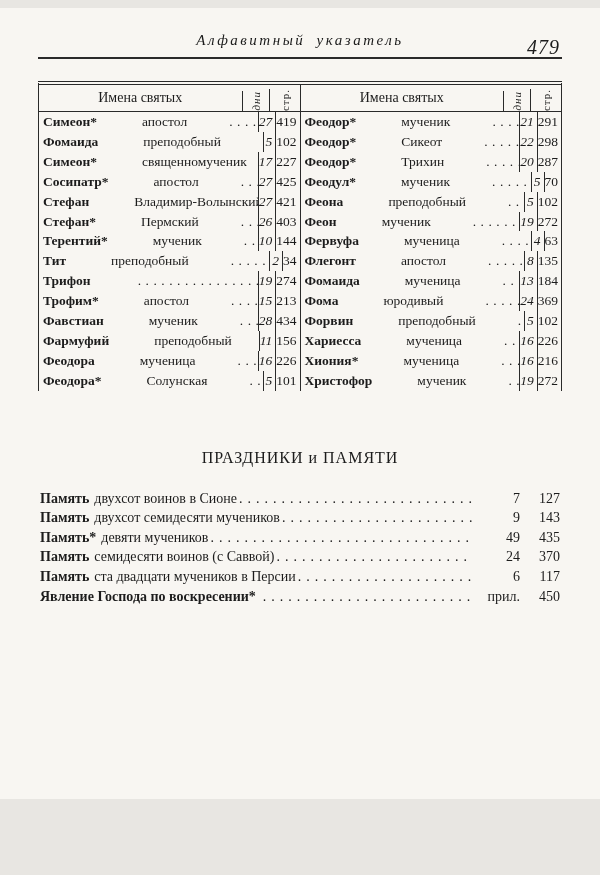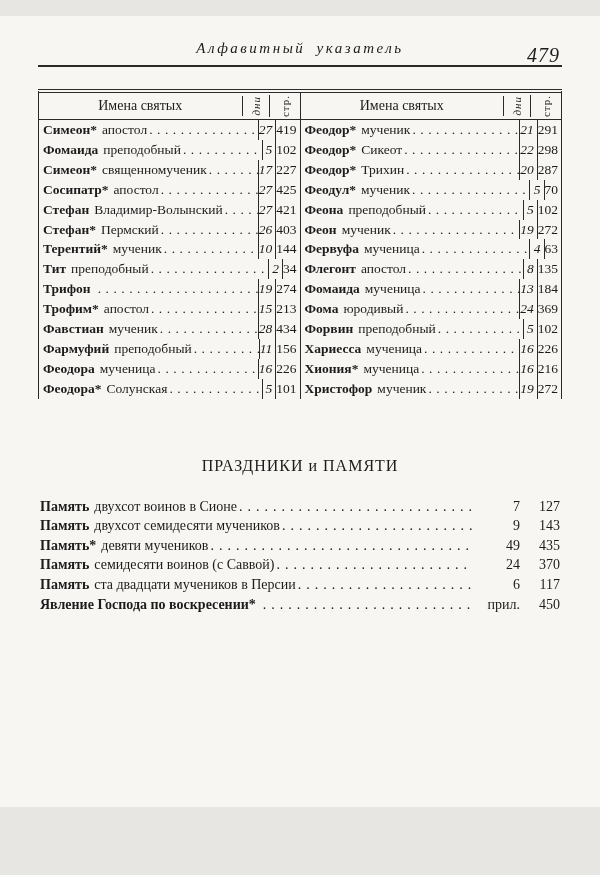--- a/index.html
+++ b/index.html
@@ -3,21 +3,21 @@
 <meta charset="utf-8">
 <style>
   :root{
     --ink:#1c1c1c;
     --rule:#2a2a2a;
     --paper:#f8f6f2;
   }
   *{box-sizing:border-box;margin:0;padding:0;}
   body{background:#e8e6e2;font-family:"Liberation Serif", serif;}
   .page{
-    width:600px;height:791px;margin:16px auto;background:var(--paper);
+    width:600px;height:791px;margin:8px auto;background:var(--paper);
     color:var(--ink);position:relative;overflow:hidden;
   }
   
   .runhead{position:relative;margin:24px 38px 0;height:20px;}
   .runhead-title{
     display:block;text-align:center;font-style:italic;font-size:15px;
     letter-spacing:2.5px;word-spacing:5px;
   }
   .runhead-page{position:absolute;right:2px;top:4px;font-size:20px;letter-spacing:1px;font-style:italic;}
   .runhead-rule{margin:5px 38px 0;border-top:2px solid var(--rule);}
@@ -26,31 +26,31 @@
   .index-table{
     margin:22px 38px 0;
     border-top:4px double var(--rule);
     border-left:1px solid var(--rule);
     border-right:1px solid var(--rule);
   }
   .t-head{display:flex;border-bottom:1px solid var(--rule);}
   .t-body{display:flex;}
   .half{flex:1 1 0;min-width:0;}
   .half + .half{border-left:1px solid var(--rule);}
-  .head-half{display:flex;align-items:center;}
+  .head-half{display:flex;align-items:flex-end;}
   .th-name{flex:1 1 auto;display:flex;align-items:center;justify-content:center;
     font-size:14px;padding:5px 0;}
   .col-day{width:27px;border-left:1px solid var(--rule);font-style:italic;}
   .col-pg{width:31px;border-left:1px solid var(--rule);}
   .vert-wrap{display:flex;align-items:center;justify-content:center;}
   .vert{writing-mode:vertical-rl;transform:rotate(180deg);font-size:11px;letter-spacing:1px;}
 
   .row{display:flex;line-height:19.9px;font-size:13.5px;}
   .cell-name{flex:1 1 auto;min-width:0;display:flex;align-items:flex-start;
-    padding-left:4px;white-space:nowrap;overflow:hidden;}
+    padding-left:4px;white-space:nowrap;overflow:hidden;gap:40px;}
   .nm{font-weight:bold;margin-right:5px;}
   .desc{}
   .leader{flex:1 1 auto;overflow:hidden;white-space:nowrap;margin-left:2px;
     letter-spacing:4.5px;color:var(--ink);}
   .leader::after{content:"..................................................";}
   .cell-day{text-align:right;padding-right:3px;}
   .cell-pg{text-align:right;padding-right:3px;}
   .t-body .col-day,.t-body .col-pg{display:block;}
 
   

